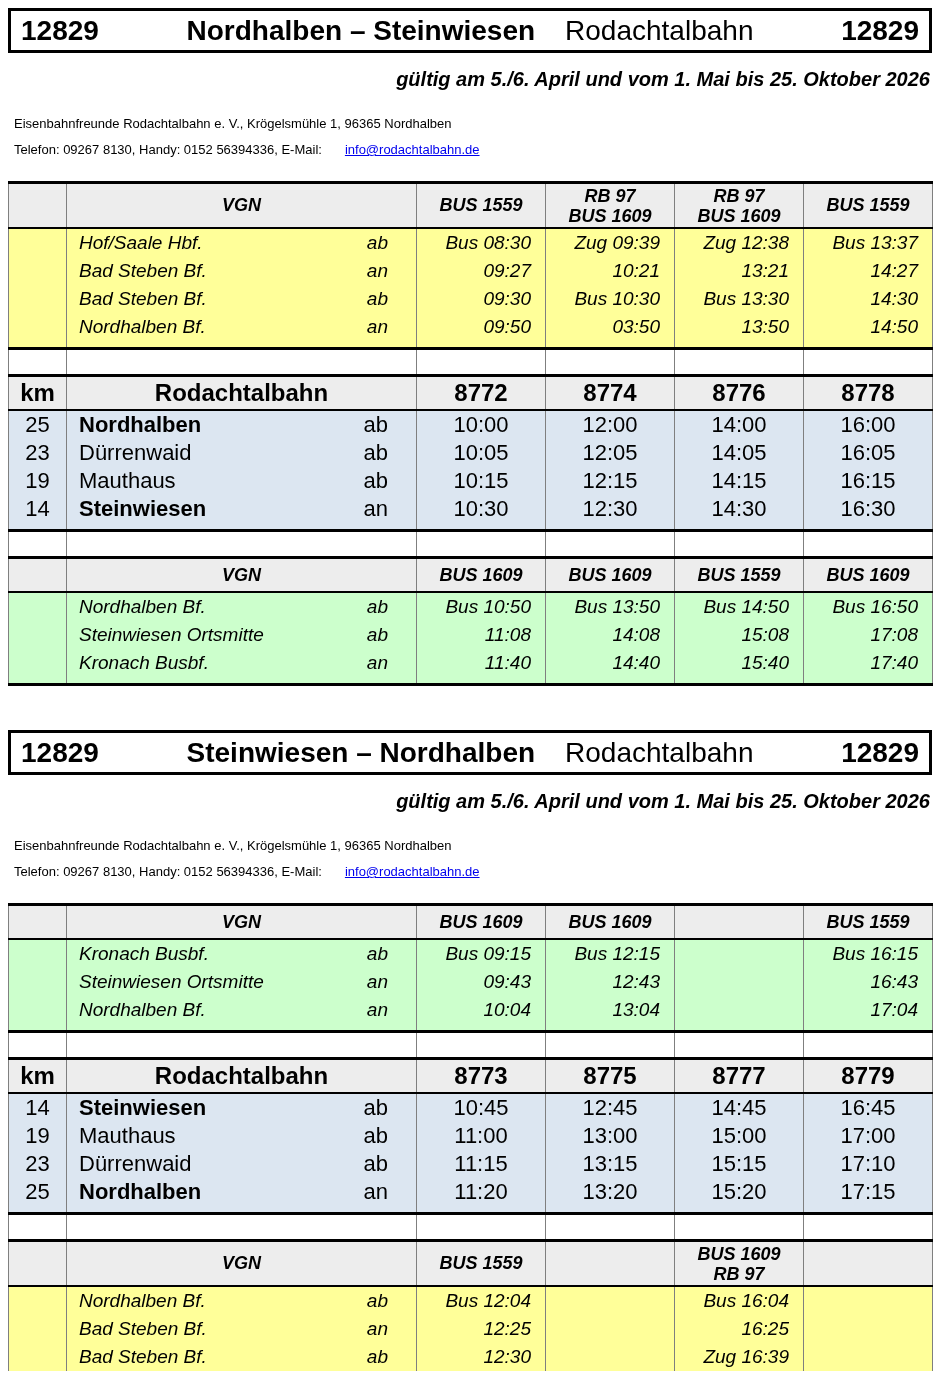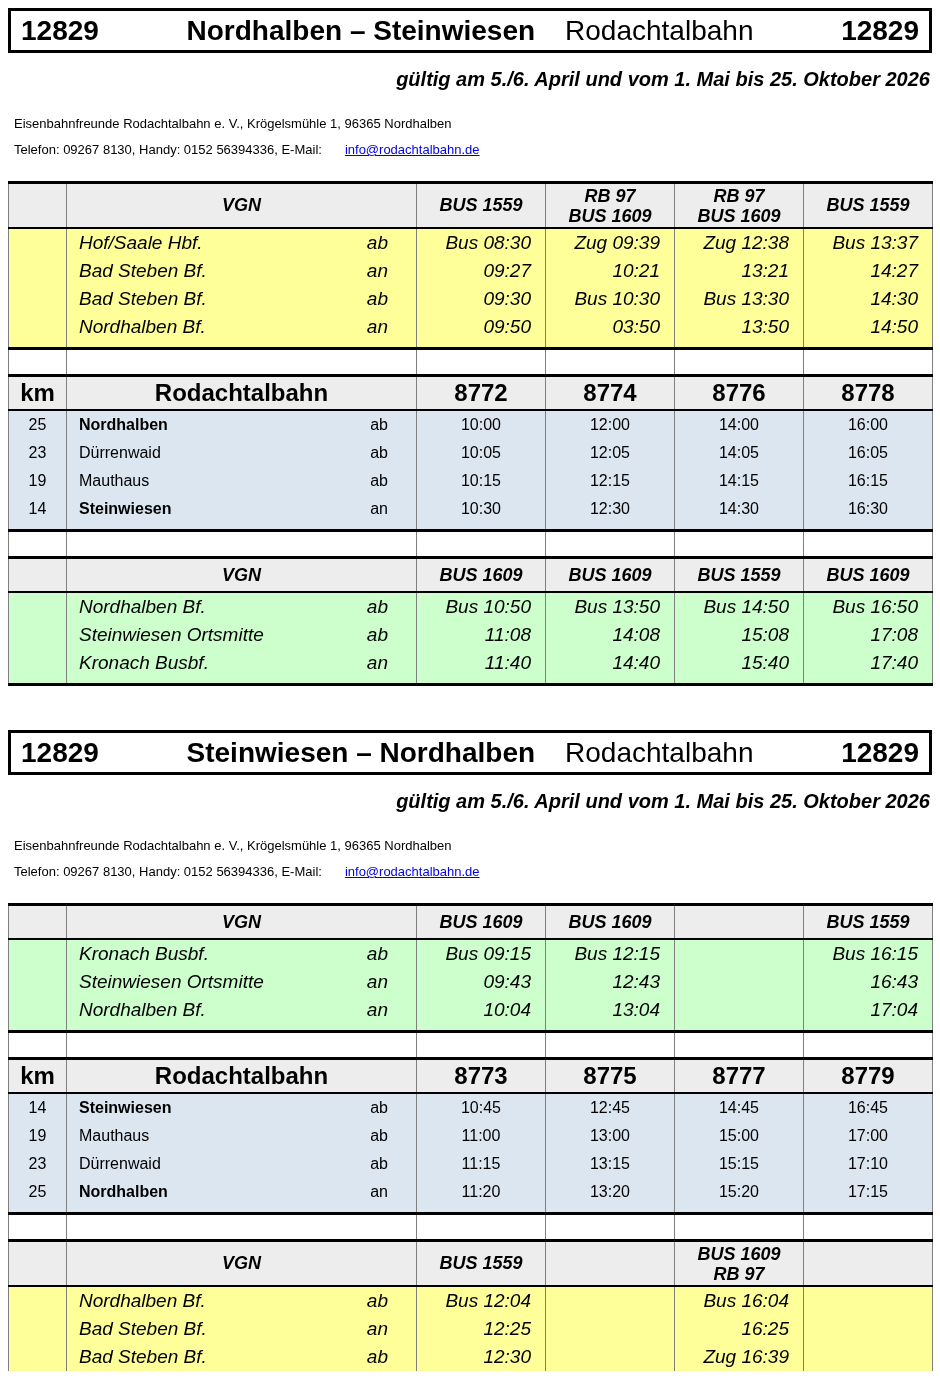--- a/index.html
+++ b/index.html
@@ -32,21 +32,21 @@
   .l2{display:block;line-height:20px;}
   .kmh{font-weight:normal;font-size:19px;}
 
   tr.r td{height:28px;}
   tr.rf td{padding-top:0;}
   tr.rl td{padding-bottom:6px;border-bottom:3px solid #000;}
   tr.yel td{background:var(--yellow,#FFFF99);}
   tr.grn td{background:var(--green,#CCFFCC);}
   tr.blu td{background:var(--blue,#DCE6F1);}
   tr.bus td{font-style:italic;}
-  tr.blu td{font-size:16px;}
+  tr.blu td{font-size:22px;}
 
   .stw{display:flex;justify-content:space-between;align-items:center;padding:0 28px 0 12px;}
   .b{font-weight:bold;}
   td.a{text-align:center;}
   td.tc{text-align:right;padding-right:14px;}
   td.tk{text-align:center;}
   tr.gap td{height:24px;background:#fff;}
 </style>
 </head>
 <body>

